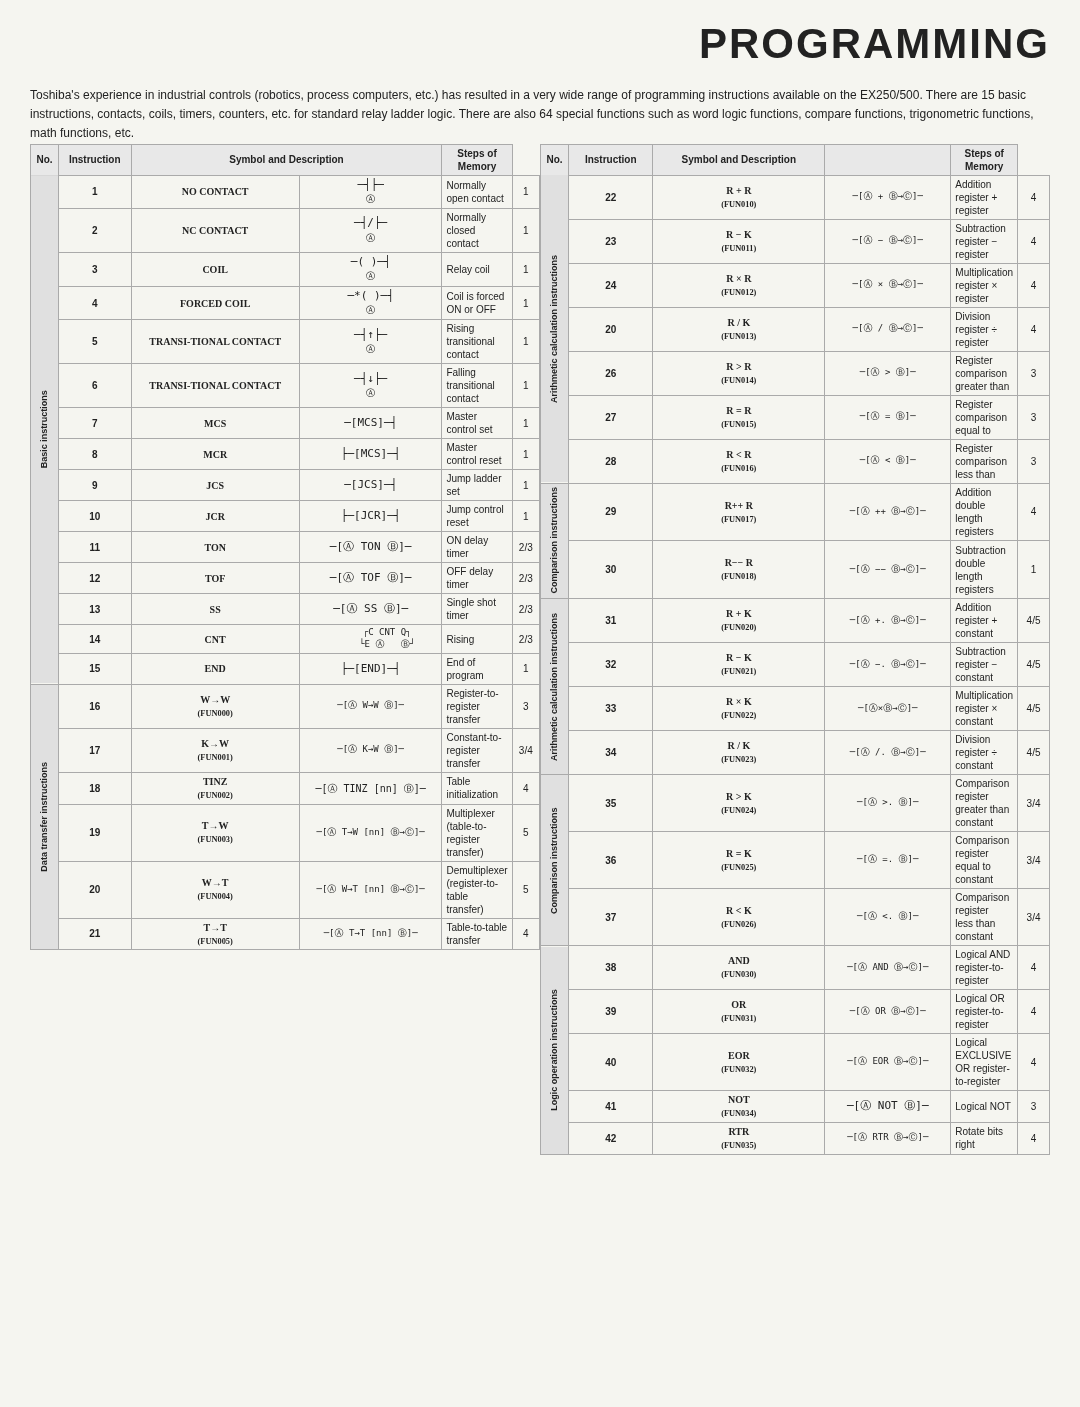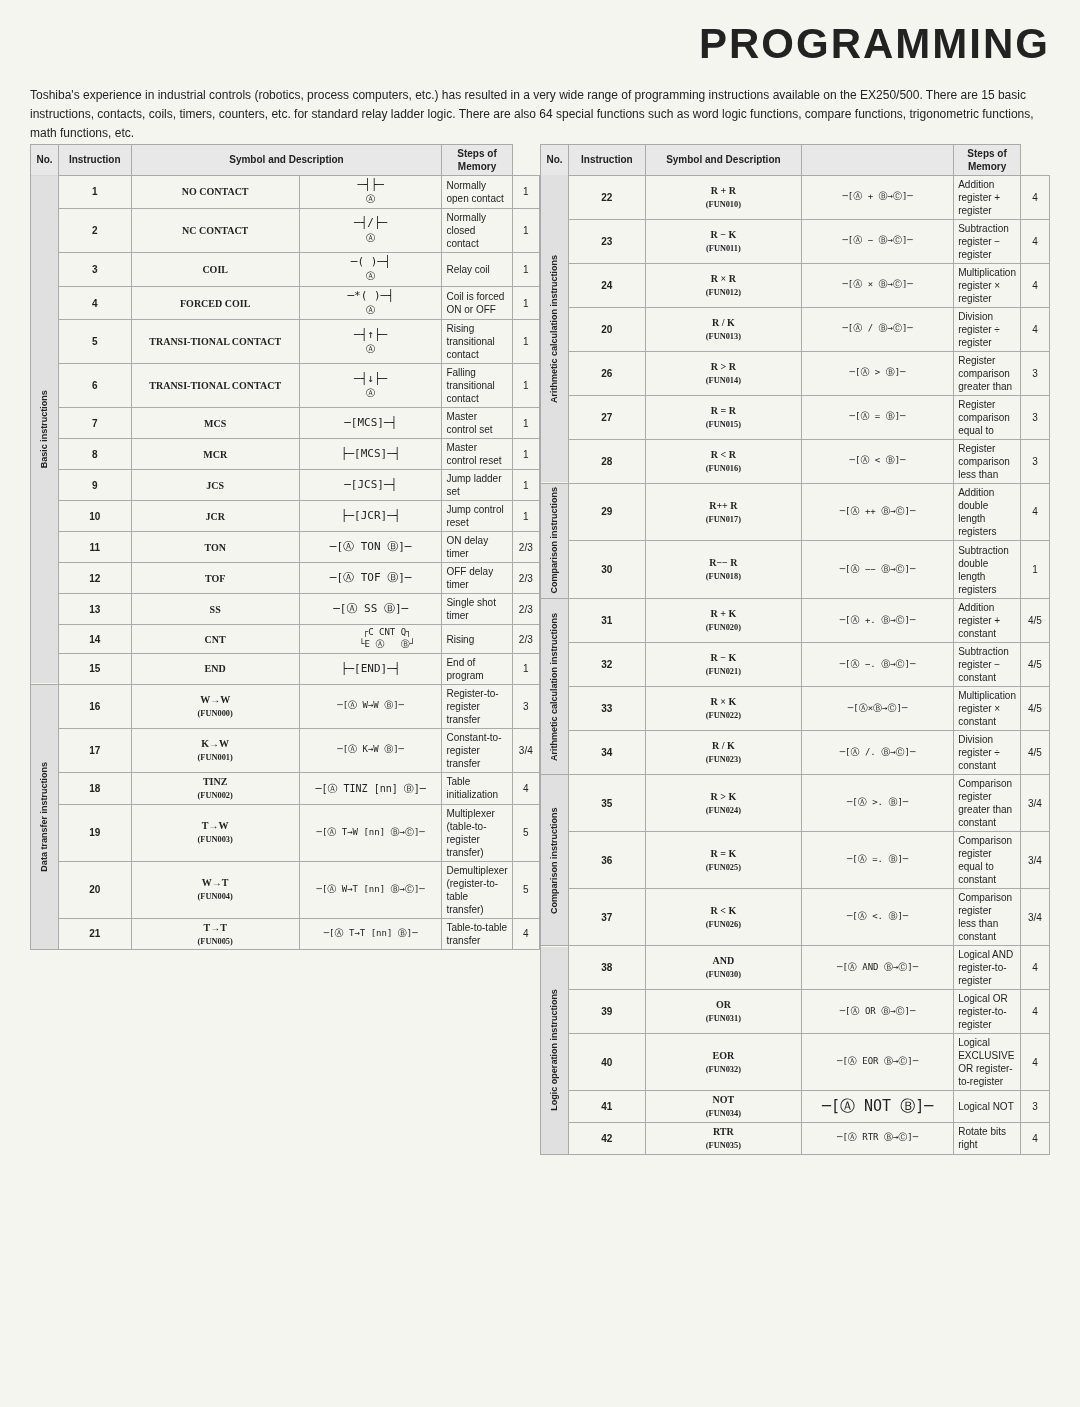--- a/index.html
+++ b/index.html
@@ -393,21 +393,21 @@
         <tr>
           <td class="row-num">40</td>
           <td class="inst-name">EOR<br><small>(FUN032)</small></td>
           <td class="symbol-cell" style="font-size:9px;">─[Ⓐ EOR Ⓑ→Ⓒ]─</td>
           <td class="desc-cell">Logical EXCLUSIVE<br>OR register-to-register</td>
           <td class="steps-cell">4</td>
         </tr>
         <tr>
           <td class="row-num">41</td>
           <td class="inst-name">NOT<br><small>(FUN034)</small></td>
-          <td class="symbol-cell" style="font-size:15px;">─[Ⓐ NOT Ⓑ]─</td>
+          <td class="symbol-cell" style="font-size:11px;">─[Ⓐ NOT Ⓑ]─</td>
           <td class="desc-cell">Logical NOT</td>
           <td class="steps-cell">3</td>
         </tr>
         <tr>
           <td class="row-num">42</td>
           <td class="inst-name">RTR<br><small>(FUN035)</small></td>
           <td class="symbol-cell" style="font-size:9px;">─[Ⓐ RTR Ⓑ→Ⓒ]─</td>
           <td class="desc-cell">Rotate bits right</td>
           <td class="steps-cell">4</td>
         </tr>

